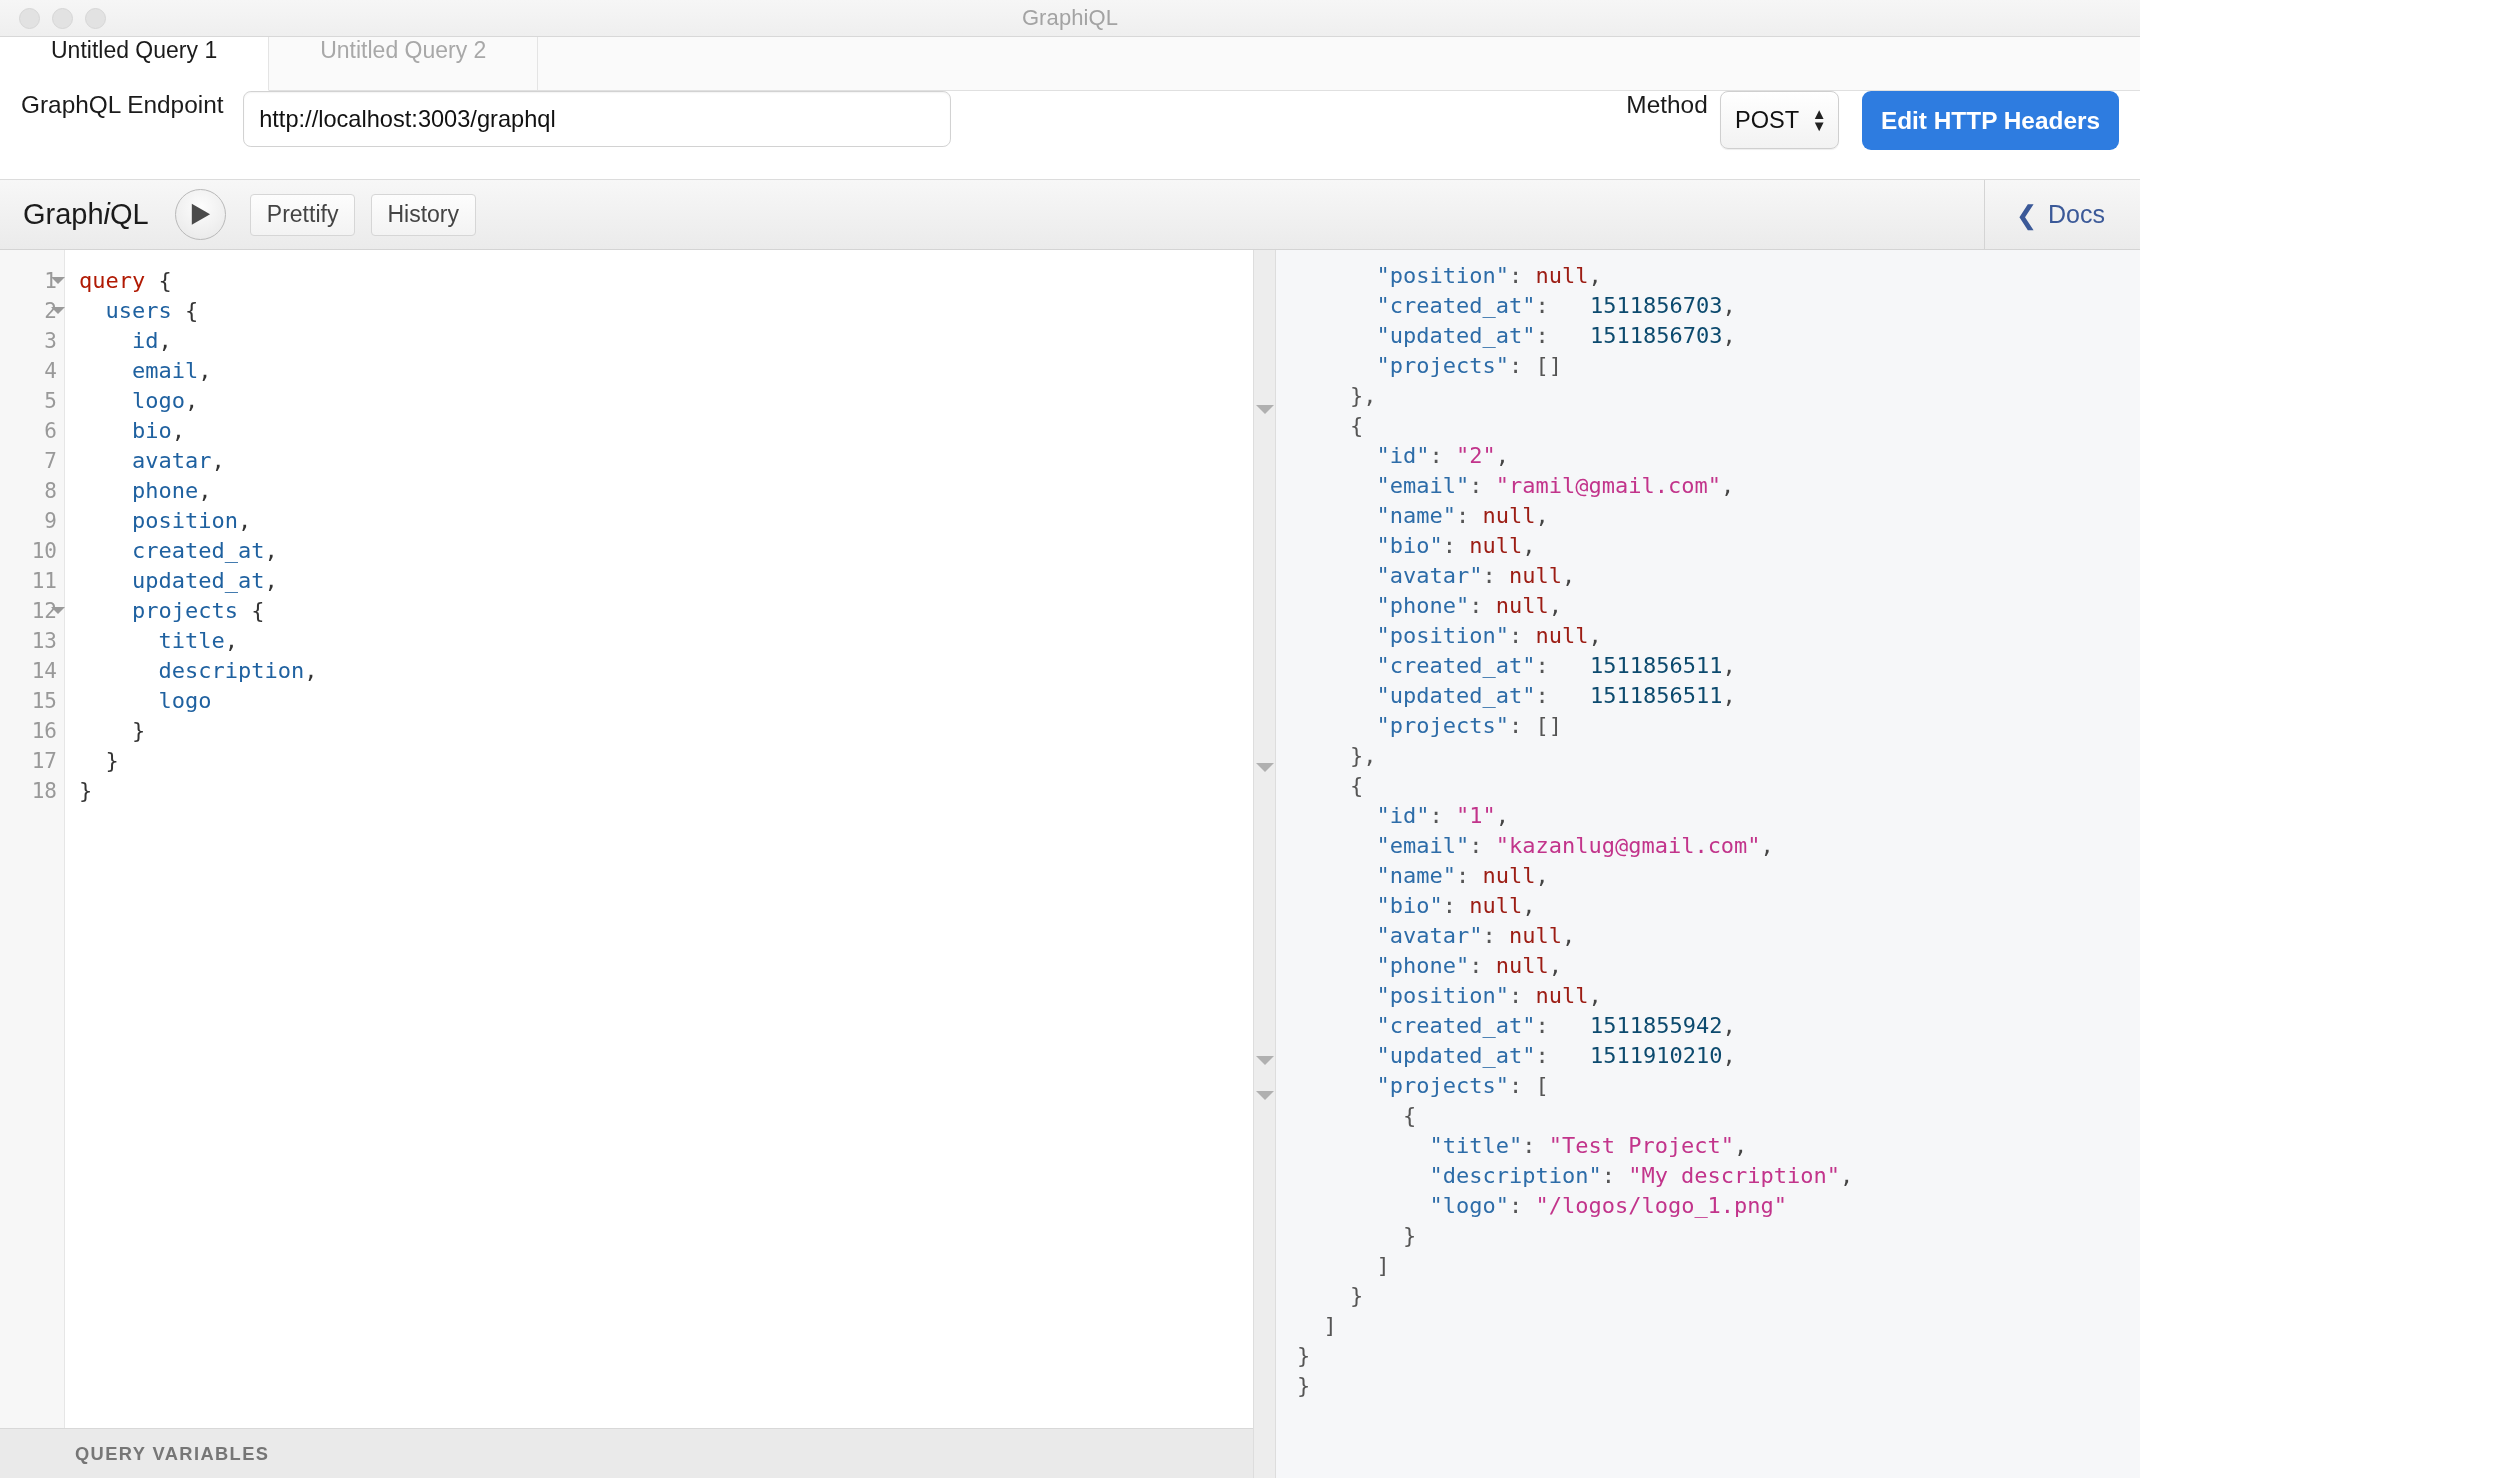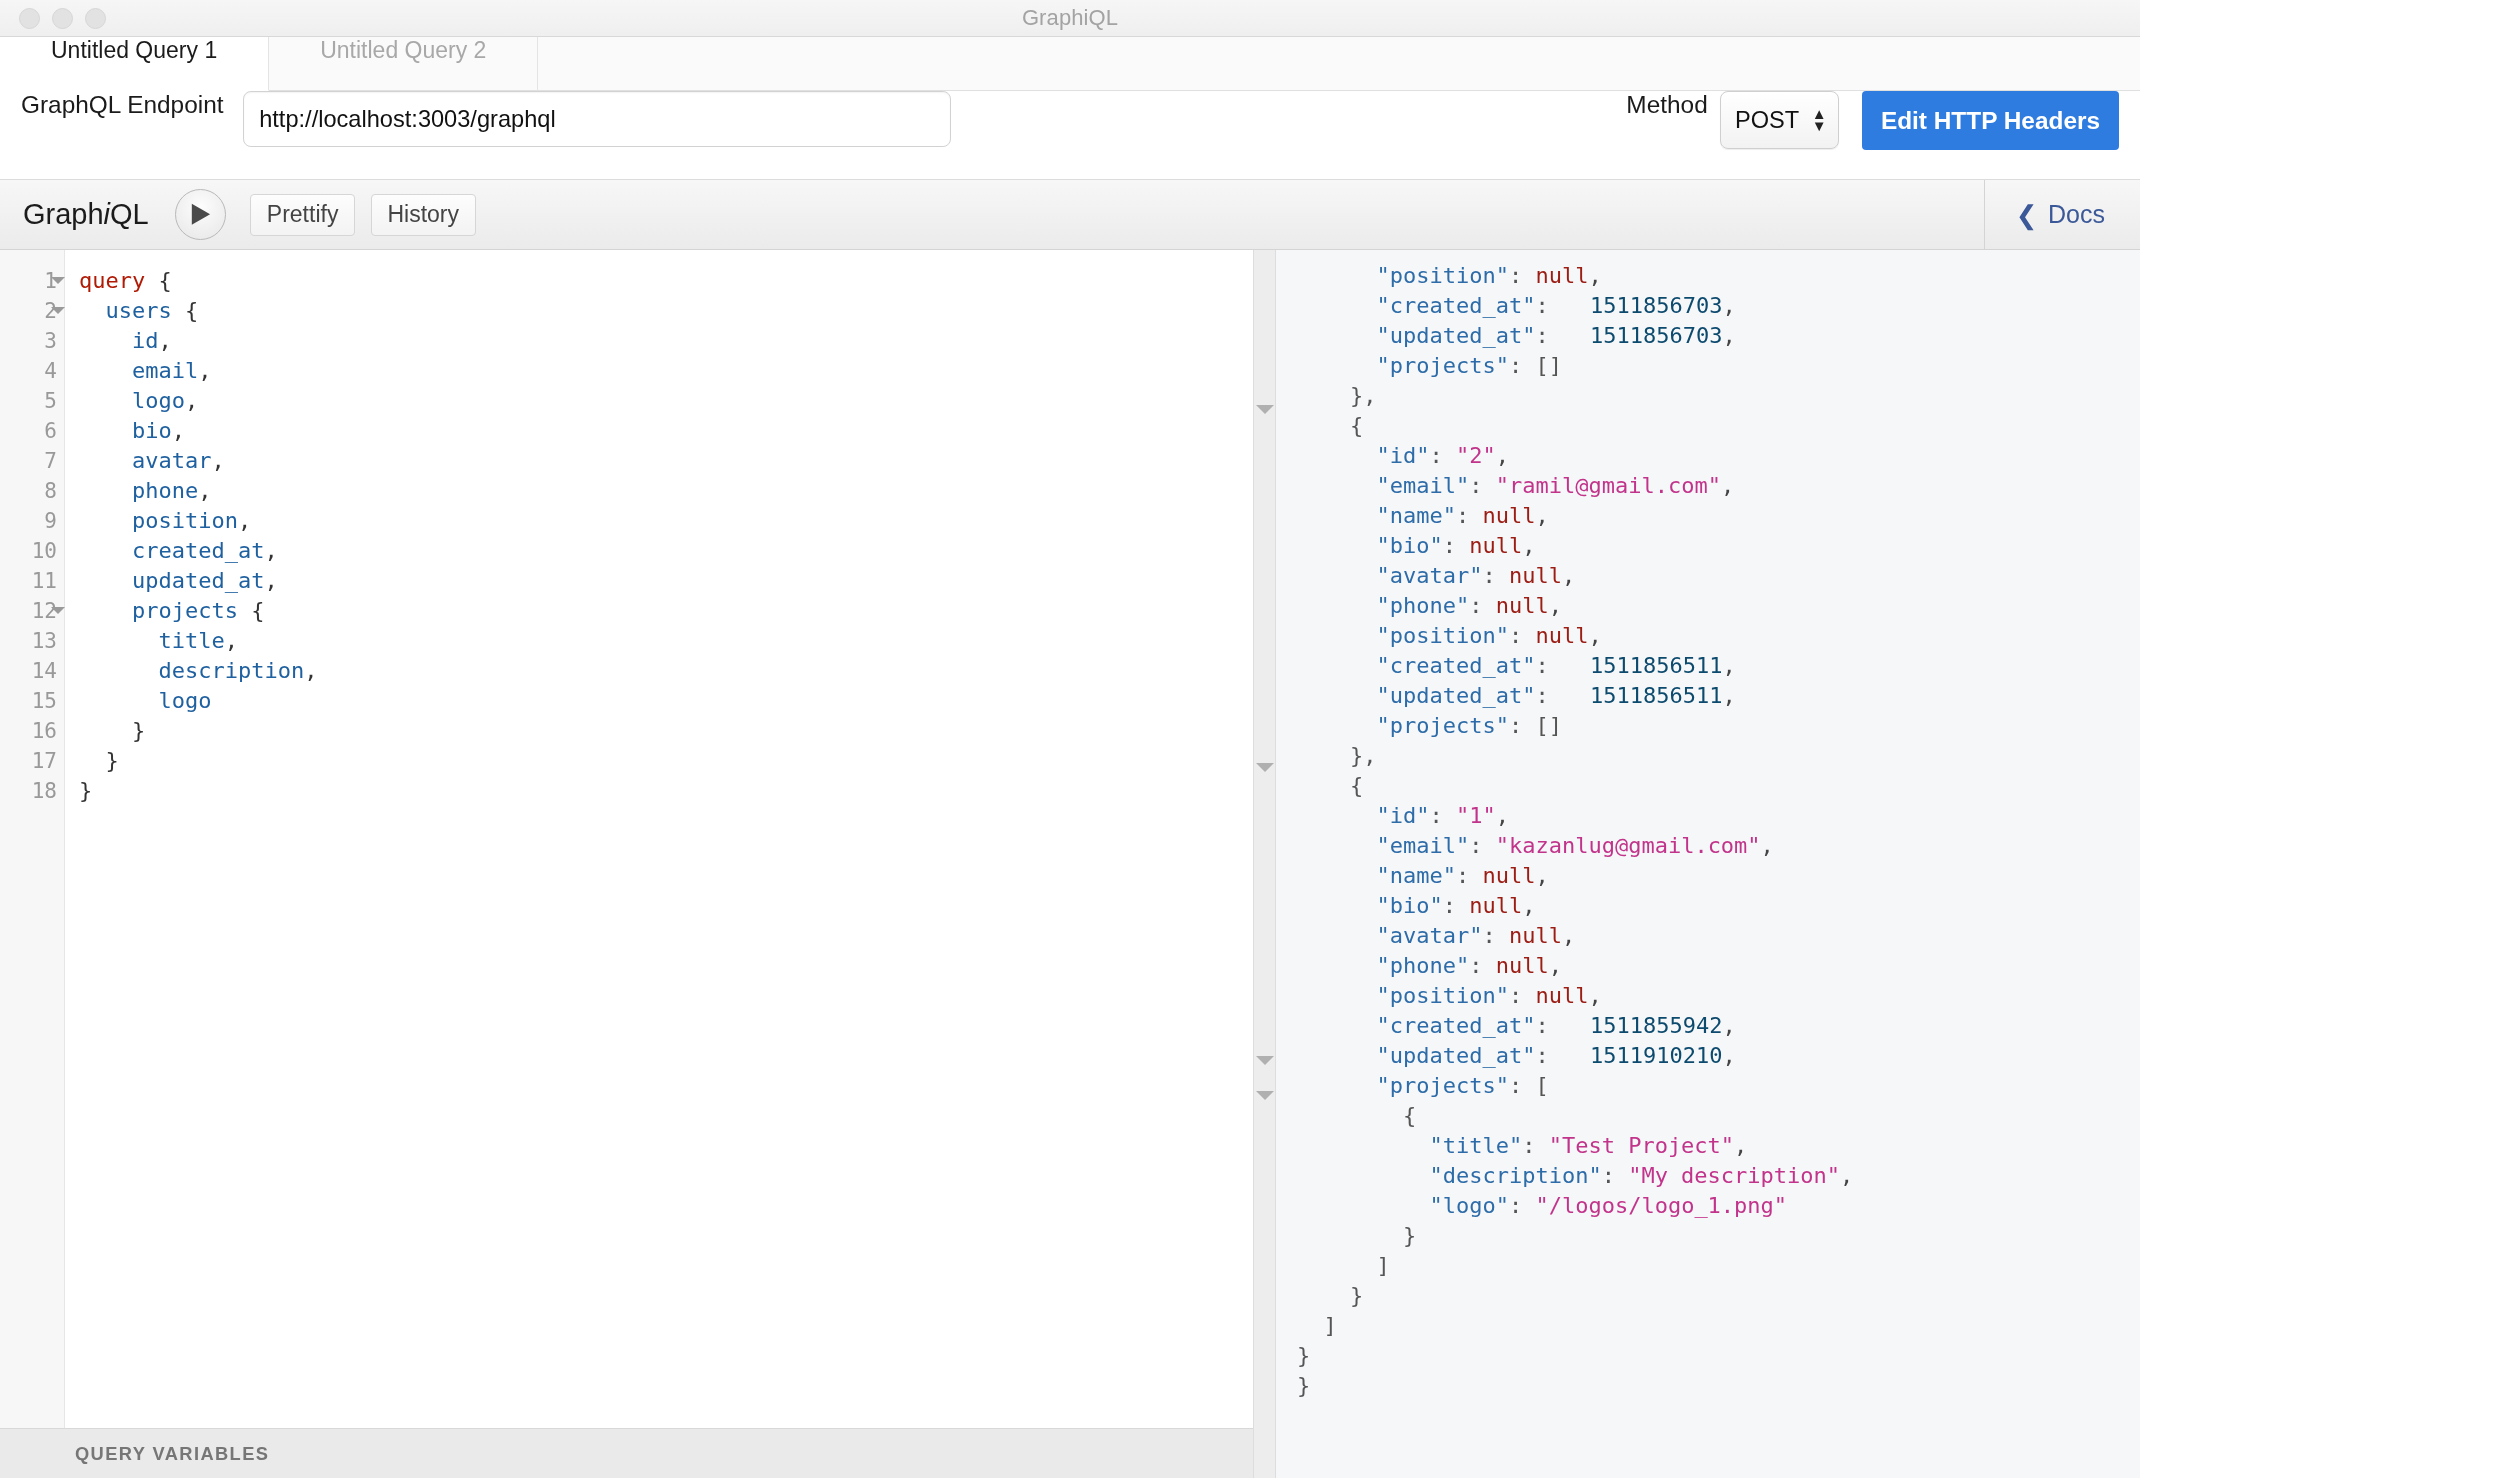--- a/index.html
+++ b/index.html
@@ -65,21 +65,21 @@
     position: relative; cursor: pointer;
     box-shadow: 0 0.9px 0.9px rgba(0,0,0,.07);
   }
   .method-wrap { position: relative; display: inline-block; margin-right: 23px; }
   .method-arrows {
     position: absolute; right: 12.2px; top: 50%; transform: translateY(-50%);
     display: flex; flex-direction: column; gap: 3.5px; pointer-events: none; line-height: 0;
   }
   .method-arrows span { font-size: 15px; color: #222; line-height: 8.7px; }
   .edit-headers-btn {
-    height: 59px; background: #2e7ce0; color: #fff; border: none; border-radius: 4px;
+    height: 59px; background: #2e7ce0; color: #fff; border: none; border-radius: 9px;
     font-size: 24.4px; font-weight: bold; padding: 0 19px; cursor: pointer;
     font-family: "Liberation Sans", sans-serif; white-space: nowrap;
   }
 
   
   .gq-toolbar {
     height: 70px; flex: 0 0 70px; display: flex; align-items: center;
     background: linear-gradient(180deg,#f7f7f7 0%,#ebebeb 100%);
     border-bottom: 0.9px solid #d4d4d4; padding-left: 23px; gap: 0;
   }

